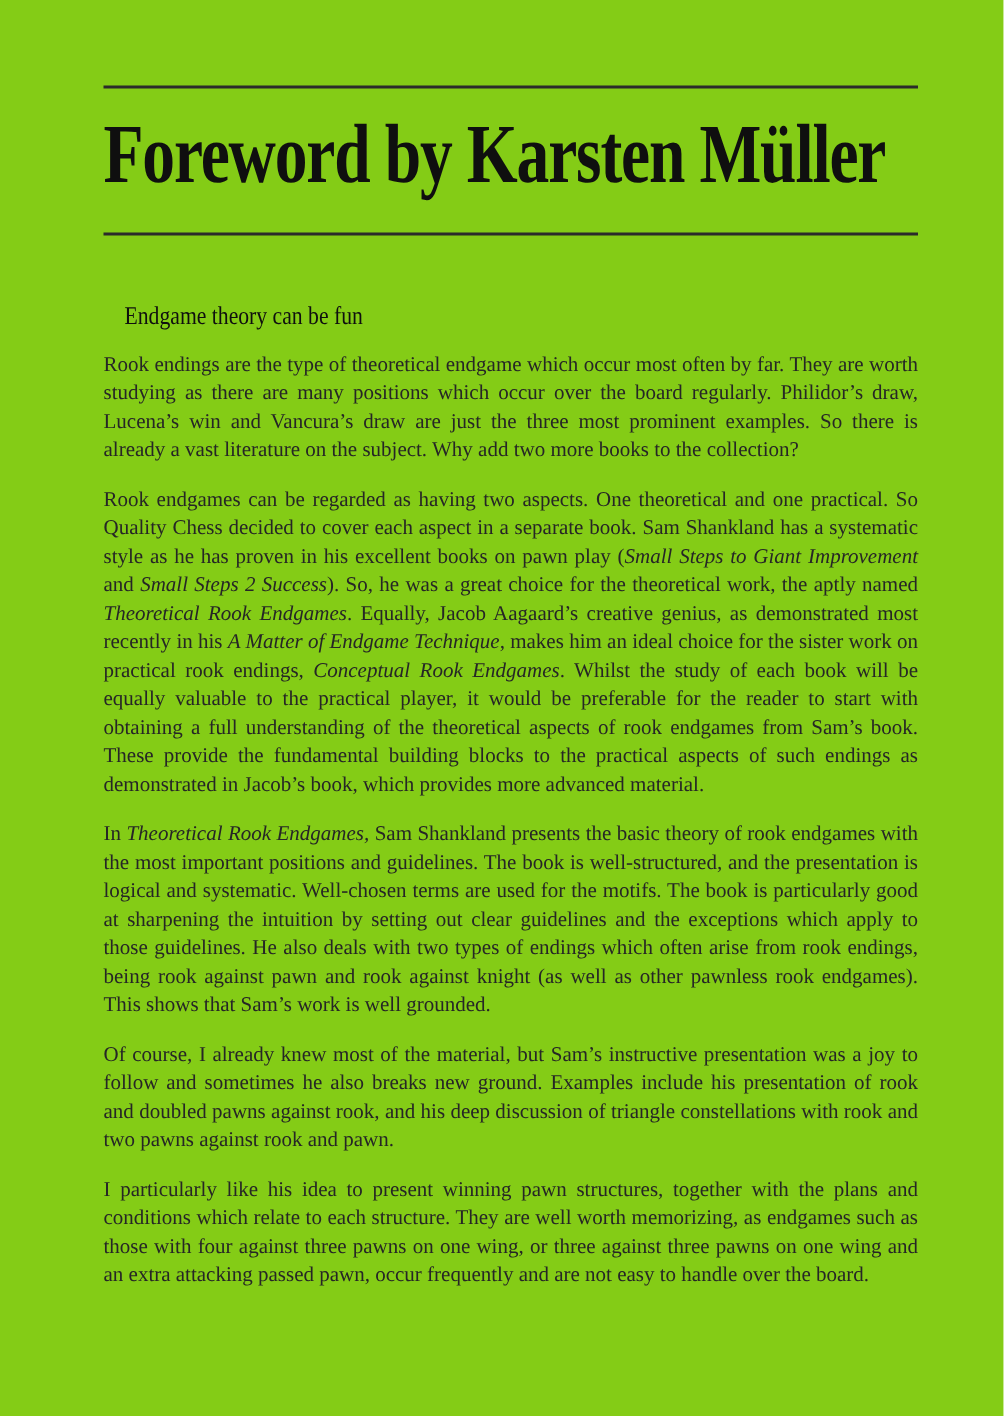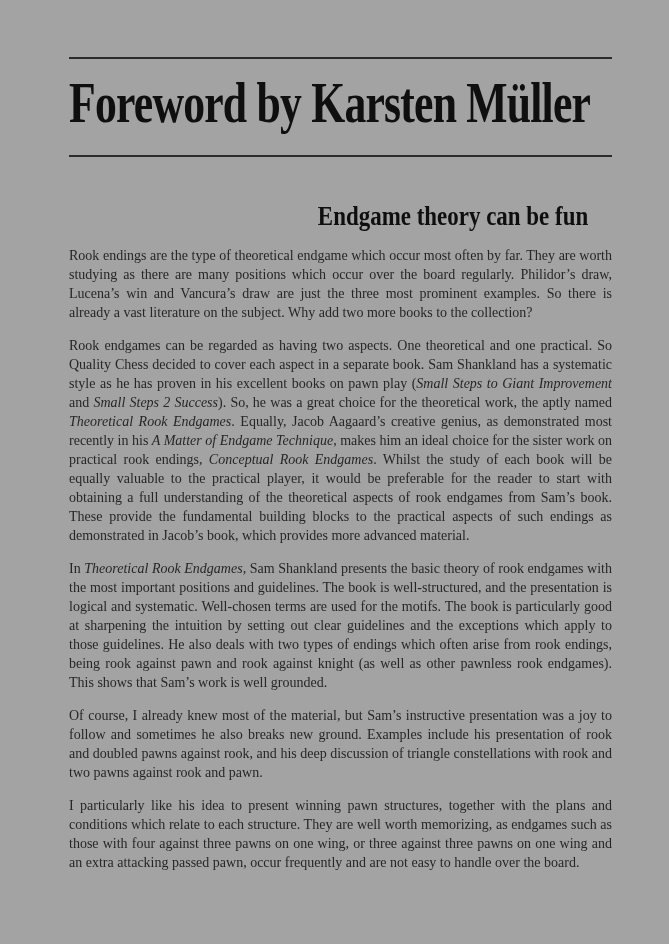--- a/index.html
+++ b/index.html
@@ -33,24 +33,24 @@
     white-space: nowrap;
   }
   .chapter-title .condensed {
     display: inline-block;
     transform: scaleX(0.78);
     transform-origin: 0 50%;
     letter-spacing: -1px;
   }
   .section-heading {
     margin: 44px 0 0 0;
-    text-align: right;
-    font-size: 27px;
+    text-align: left;
+    font-size: 17px;
     line-height: 1.15;
-    font-weight: bold;
+    font-weight: normal;
     color: #0f0f0f;
   }
   .section-heading .condensed {
     display: inline-block;
     transform: scaleX(0.85);
     transform-origin: 50% 50%;
   }
   .body-text {
     margin-top: 14px;
     font-size: 14px;
@@ -60,21 +60,21 @@
   }
   .body-text p {
     margin: 0 0 14px 0;
   }
   .body-text em {
   }
 </style>
 </head>
 <body>
 
-<div class="page" style="background: #a3a3a3;">
+<div class="page" style="background: #84cc16;">
   <hr class="rule" style="background: rgb(43, 43, 43);">
   <h1 class="chapter-title" style="color: rgb(15, 15, 15);"><span class="condensed">Foreword by Karsten Müller</span></h1>
   <hr class="rule" style="background: rgb(43, 43, 43);">
   <h2 class="section-heading" style="color: rgb(15, 15, 15);"><span class="condensed">Endgame theory can be fun</span></h2>
   <div class="body-text" style="color: rgb(38, 38, 38);">
       <p><span>Rook endings are the type of theoretical endgame which occur most often by far. They are worth studying as there are many positions which occur over the board regularly. Philidor’s draw, Lucena’s win and Vancura’s draw are just the three most prominent examples. So there is already a vast literature on the subject. Why add two more books to the collection?</span></p>
       <p><span>Rook endgames can be regarded as having two aspects. One theoretical and one practical. So Quality Chess decided to cover each aspect in a separate book. Sam Shankland has a systematic style as he has proven in his excellent books on pawn play (</span><em>Small Steps to Giant Improvement</em><span> and </span><em>Small Steps 2 Success</em><span>). So, he was a great choice for the theoretical work, the aptly named </span><em>Theoretical Rook Endgames</em><span>. Equally, Jacob Aagaard’s creative genius, as demonstrated most recently in his </span><em>A Matter of Endgame Technique</em><span>, makes him an ideal choice for the sister work on practical rook endings, </span><em>Conceptual Rook Endgames</em><span>. Whilst the study of each book will be equally valuable to the practical player, it would be preferable for the reader to start with obtaining a full understanding of the theoretical aspects of rook endgames from Sam’s book. These provide the fundamental building blocks to the practical aspects of such endings as demonstrated in Jacob’s book, which provides more advanced material.</span></p>
       <p><span>In </span><em>Theoretical Rook Endgames,</em><span> Sam Shankland presents the basic theory of rook endgames with the most important positions and guidelines. The book is well-structured, and the presentation is logical and systematic. Well-chosen terms are used for the motifs. The book is particularly good at sharpening the intuition by setting out clear guidelines and the exceptions which apply to those guidelines. He also deals with two types of endings which often arise from rook endings, being rook against pawn and rook against knight (as well as other pawnless rook endgames). This shows that Sam’s work is well grounded.</span></p>
       <p><span>Of course, I already knew most of the material, but Sam’s instructive presentation was a joy to follow and sometimes he also breaks new ground. Examples include his presentation of rook and doubled pawns against rook, and his deep discussion of triangle constellations with rook and two pawns against rook and pawn.</span></p>
       <p><span>I particularly like his idea to present winning pawn structures, together with the plans and conditions which relate to each structure. They are well worth memorizing, as endgames such as those with four against three pawns on one wing, or three against three pawns on one wing and an extra attacking passed pawn, occur frequently and are not easy to handle over the board.</span></p>

